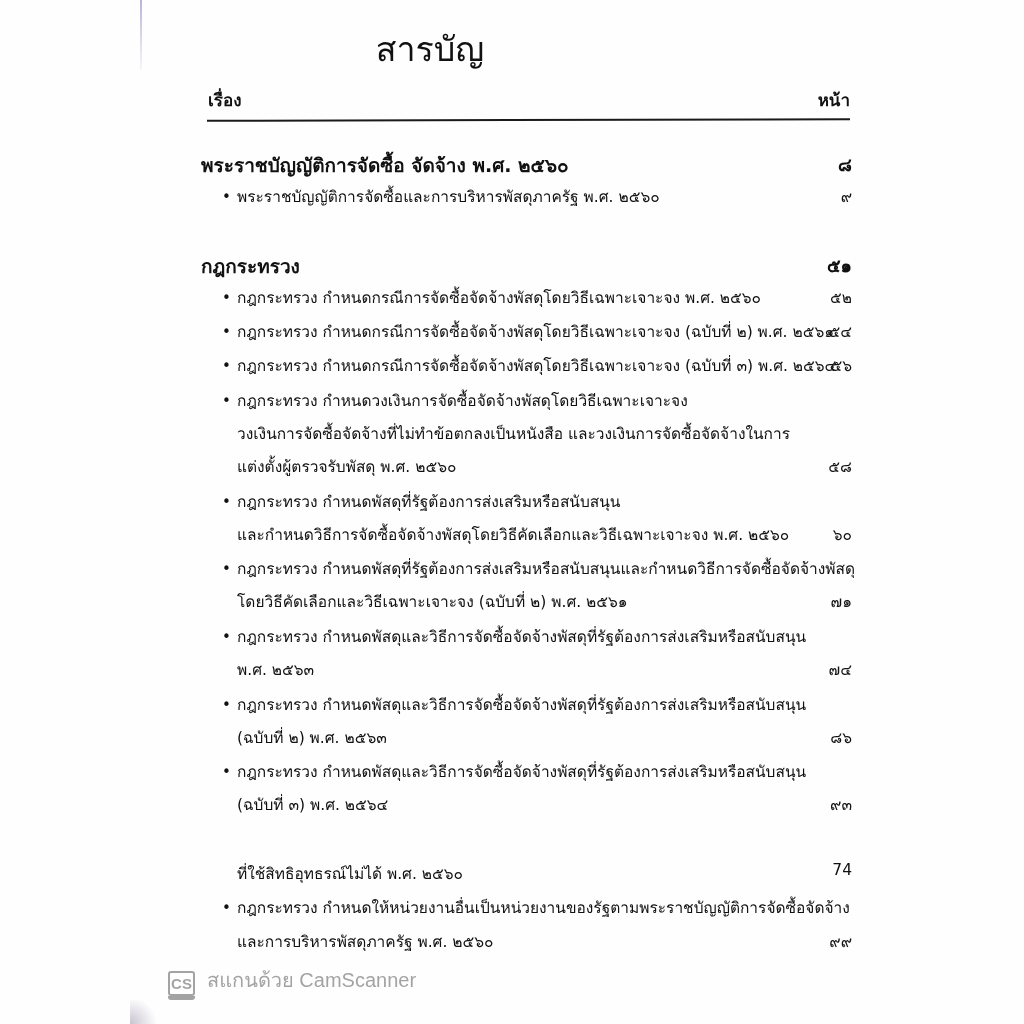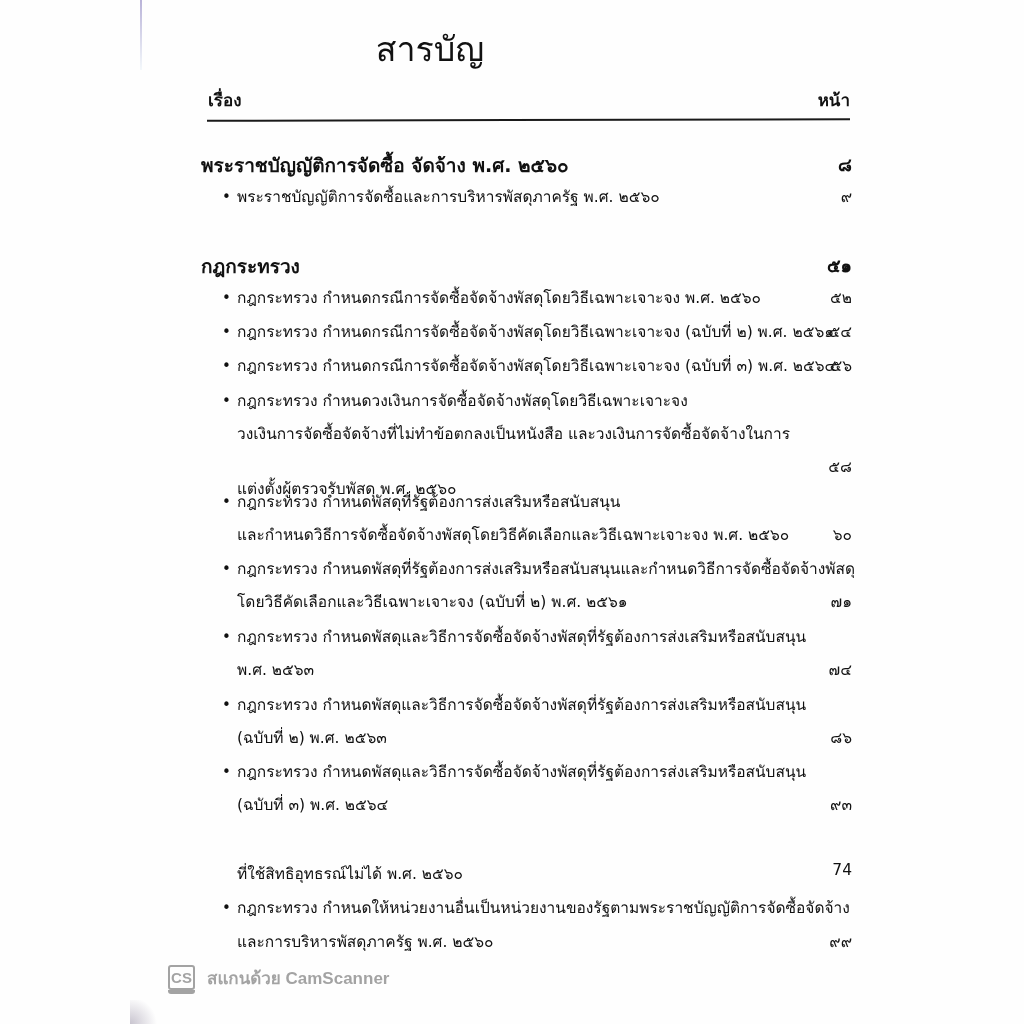--- a/index.html
+++ b/index.html
@@ -81,21 +81,21 @@
       position: absolute;
       right: 172px;
       font-size: 15.5px;
       text-align: right;
     }
     .watermark {
       position: absolute;
       left: 168px;
       top: 964px;
       display: flex;
-      align-items: center;
+      align-items: flex-end;
       color: #9a9a9a;
       opacity: 0.9;
     }
     .cs-logo {
       width: 27px; height: 25px;
       border: 2.5px solid #9a9a9a;
       border-radius: 3px;
       display: flex; align-items: center; justify-content: center;
       font-family: "Liberation Sans", sans-serif;
       font-weight: bold;
@@ -108,22 +108,21 @@
       content: "";
       position: absolute;
       left: -2px; right: -2px; bottom: -6px;
       height: 4px;
       background: #9a9a9a;
       border-radius: 0 0 3px 3px;
     }
     .wm-text {
       margin-left: 12px;
       font-family: "Liberation Sans", sans-serif;
-      font-size: 17px;
-      font-weight: bold;
+      font-size: 20px;
     }
     .corner-shadow {
       position: absolute;
       left: 130px; top: 1000px;
       width: 30px; height: 24px;
       background: radial-gradient(circle at 0% 100%, #c8c4cf 0%, rgba(255,255,255,0) 70%);
     }
   </style>
 </head>
 <body>
@@ -160,21 +159,21 @@
 
   <div class="entry-line first" style="top:353px;">
     <span class="bullet">•</span><span>กฎกระทรวง กำหนดกรณีการจัดซื้อจัดจ้างพัสดุโดยวิธีเฉพาะเจาะจง (ฉบับที่ ๓) พ.ศ. ๒๕๖๔</span>
   </div>
   <div class="page-num" style="top:353px;">๕๖</div>
 
   <div class="entry-line cont" style="top:421px;">วงเงินการจัดซื้อจัดจ้างที่ไม่ทำข้อตกลงเป็นหนังสือ และวงเงินการจัดซื้อจัดจ้างในการ</div>
   <div class="entry-line first" style="top:388px;">
     <span class="bullet">•</span><span>กฎกระทรวง กำหนดวงเงินการจัดซื้อจัดจ้างพัสดุโดยวิธีเฉพาะเจาะจง</span>
   </div>
-  <div class="entry-line cont" style="top:476px;">แต่งตั้งผู้ตรวจรับพัสดุ พ.ศ. ๒๕๖๐</div>
+  <div class="entry-line cont" style="top:454px;">แต่งตั้งผู้ตรวจรับพัสดุ พ.ศ. ๒๕๖๐</div>
   <div class="page-num" style="top:454px;">๕๘</div>
 
   <div class="entry-line first" style="top:489px;">
     <span class="bullet">•</span><span>กฎกระทรวง กำหนดพัสดุที่รัฐต้องการส่งเสริมหรือสนับสนุน</span>
   </div>
   <div class="entry-line cont" style="top:522px;">และกำหนดวิธีการจัดซื้อจัดจ้างพัสดุโดยวิธีคัดเลือกและวิธีเฉพาะเจาะจง พ.ศ. ๒๕๖๐</div>
   <div class="page-num" style="top:522px;">๖๐</div>
 
   <div class="entry-line first" style="top:556px;">
     <span class="bullet">•</span><span>กฎกระทรวง กำหนดพัสดุที่รัฐต้องการส่งเสริมหรือสนับสนุนและกำหนดวิธีการจัดซื้อจัดจ้างพัสดุ</span>

